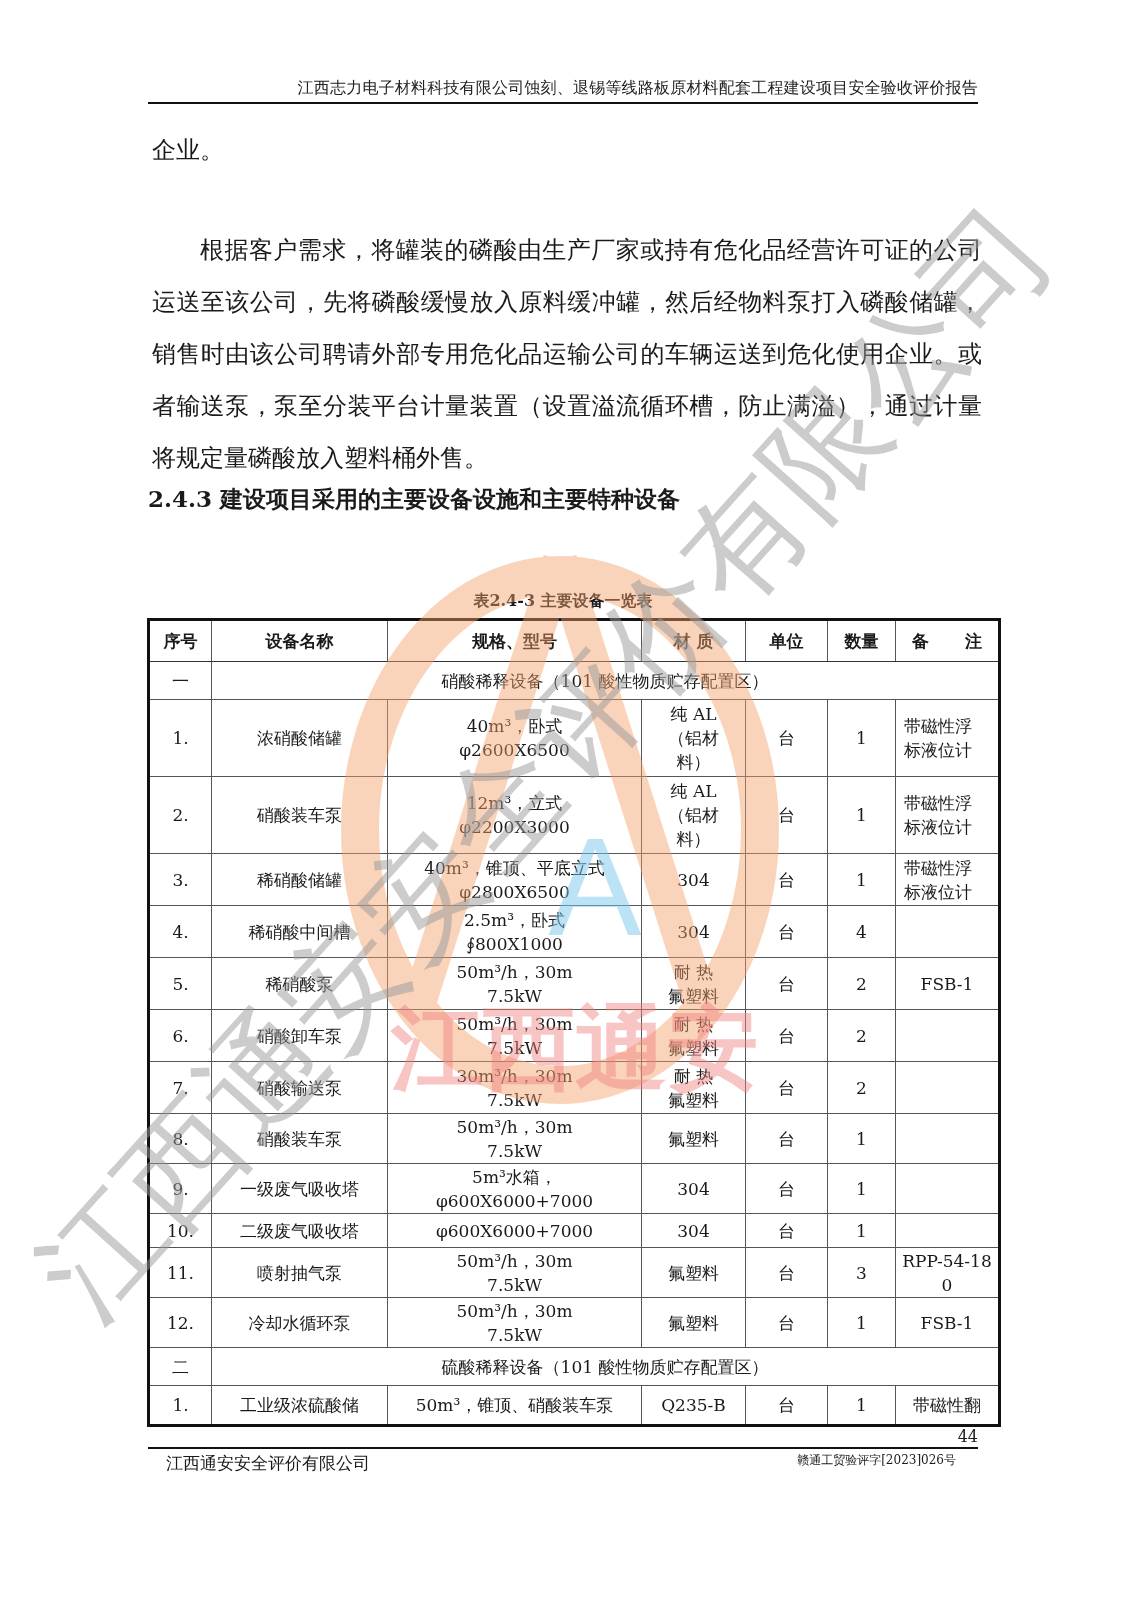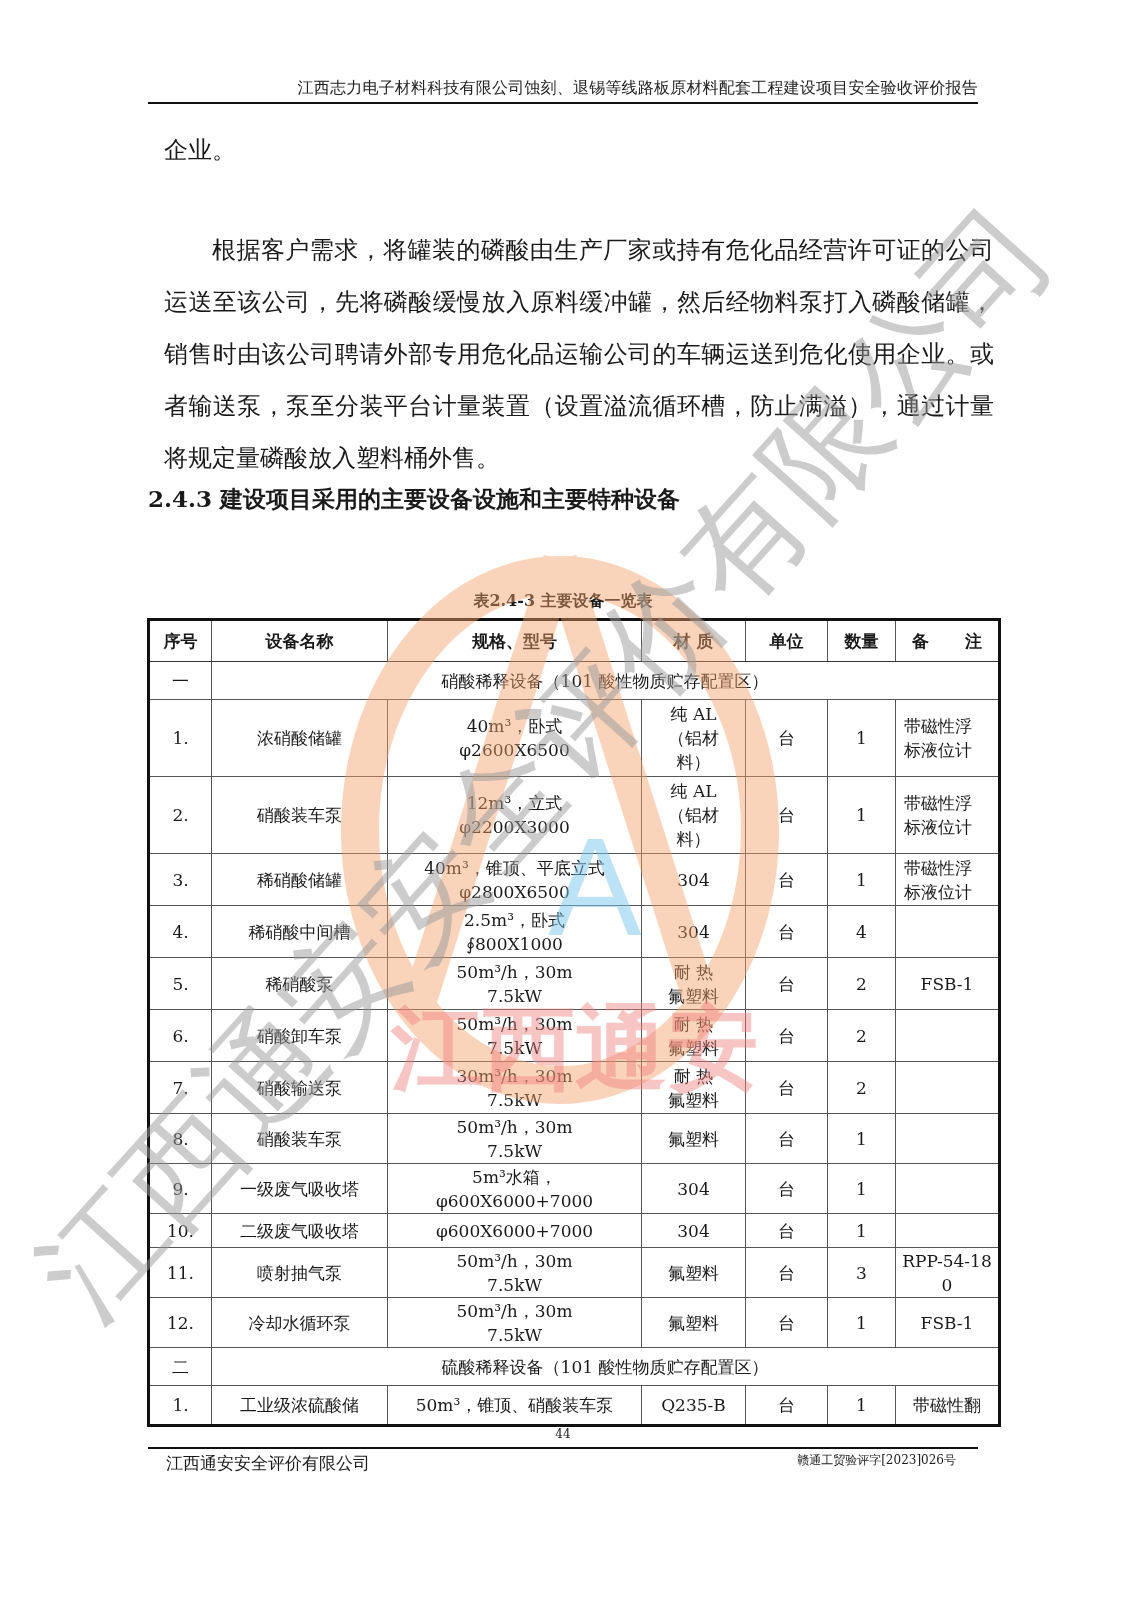--- a/index.html
+++ b/index.html
@@ -4,40 +4,40 @@
 <style>
   html, body { margin: 0; padding: 0; background: #ffffff; }
   body { width: 1131px; height: 1600px; position: relative; overflow: hidden;
          font-family: "DejaVu Serif", "Liberation Serif", serif; color: #1a1a1a; }
   .page { position: absolute; left: 0; top: 0; width: 1131px; height: 1600px; }
 
   .running-header { position: absolute; left: 148px; top: 78px; width: 830px; text-align: right;
     font-size: 16px; letter-spacing: 0.2px; color: #222; }
   .header-rule { position: absolute; left: 148px; top: 102px; width: 830px; height: 2px; background: #111; }
 
-  .body-text { position: absolute; left: 164px; width: 830px; font-size: 24px; line-height: 52px; }
+  .body-text { position: absolute; left: 152px; width: 830px; font-size: 24px; line-height: 52px; }
   .para-tail { top: 124px; }
   .h-sub { position: absolute; left: 148px; font-size: 23px; font-weight: bold; }
   .h-sub-1 { top: 180px; }
   .para-main { top: 224px; text-indent: 2em; text-align: justify; }
   .h-sec { position: absolute; left: 148px; top: 484px; font-size: 23px; font-weight: bold; text-align: right; }
   .h-sub-2 { top: 534px; font-weight: bold; }
 
   .table-caption { position: absolute; left: 148px; top: 591px; width: 830px; text-align: center;
     font-size: 16px; font-weight: bold; }
 
   table.equip { position: absolute; left: 147px; top: 618px; width: 829px; border-collapse: collapse;
     border: 3px solid #111; font-size: 17px; table-layout: fixed; }
   table.equip td, table.equip th { border: 1px solid #555; text-align: center; vertical-align: middle;
     padding: 0 2px; line-height: 24px; }
   table.equip th { font-weight: bold; height: 40px; border-bottom: 1.5px solid #333; }
   table.equip td.left { text-align: left; padding-left: 8px; }
   .remark-hdr { display: flex; justify-content: space-between; padding: 0 14px; }
 
-  .page-number { position: absolute; left: 148px; top: 1427px; width: 830px; text-align: center; font-size: 12px; }
+  .page-number { position: absolute; left: 148px; top: 1427px; width: 830px; text-align: right; font-size: 16px; }
   .footer-rule { position: absolute; left: 148px; top: 1447px; width: 830px; height: 2px; background: #111; }
   .footer-left { position: absolute; left: 166px; top: 1452px; font-size: 17px; }
   .footer-right { position: absolute; right: 175px; top: 1452px; font-size: 12px; }
 
   
   .watermark { position: absolute; left: 0; top: 0; width: 1131px; height: 1600px; pointer-events: none; }
 </style>
 </head>
 <body>
 

